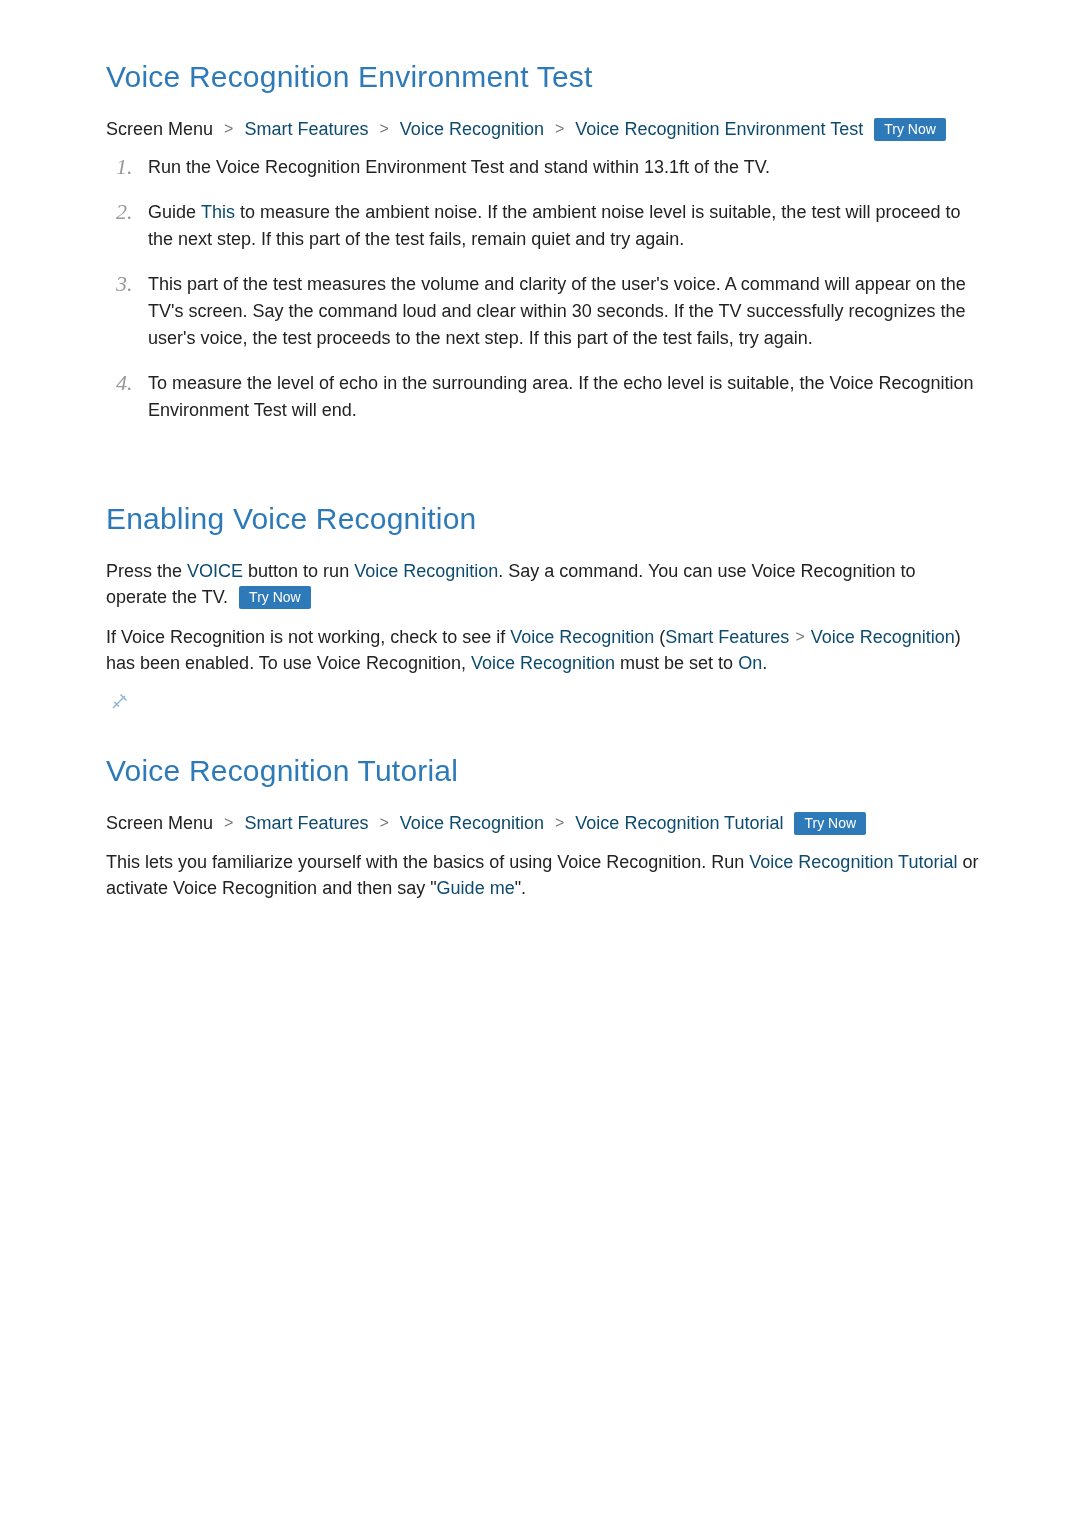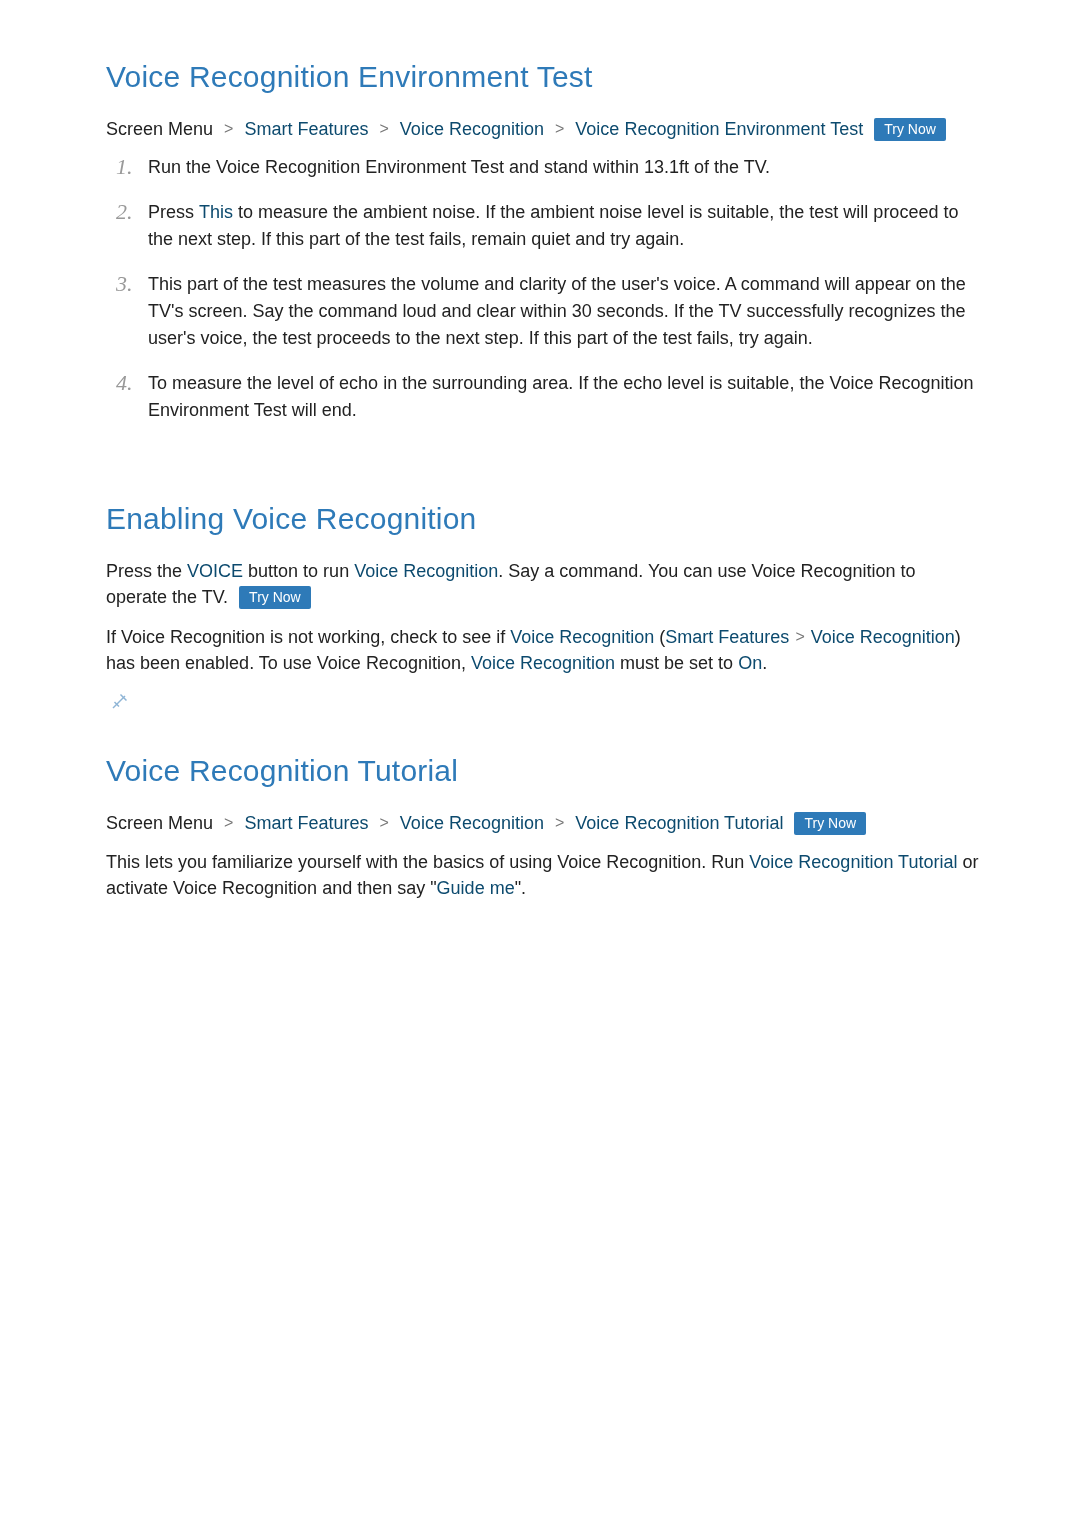--- a/index.html
+++ b/index.html
@@ -121,21 +121,21 @@
       <span class="hl">Voice Recognition Environment Test</span>
       <span class="pill">Try Now</span>
     </p>
 
 
     <ol class="numbered">
       <li>
         <span>Run the Voice Recognition Environment Test and stand within 13.1ft of the TV.</span>
       </li>
       <li>
-        <span>Press </span><span class="hl">This</span><span> to measure the ambient noise. If the ambient noise level is suitable, the test will proceed to the next step. If this part of the test fails, remain quiet and try again.</span>
+        <span>Guide </span><span class="hl">This</span><span> to measure the ambient noise. If the ambient noise level is suitable, the test will proceed to the next step. If this part of the test fails, remain quiet and try again.</span>
       </li>
       <li>
         <span>This part of the test measures the volume and clarity of the user's voice. A command will appear on the TV's screen. Say the command loud and clear within 30 seconds. If the TV successfully recognizes the user's voice, the test proceeds to the next step. If this part of the test fails, try again.</span>
       </li>
       <li>
         <span>To measure the level of echo in the surrounding area. If the echo level is suitable, the Voice Recognition Environment Test will end.</span>
       </li>
     </ol>
   </div>
 

